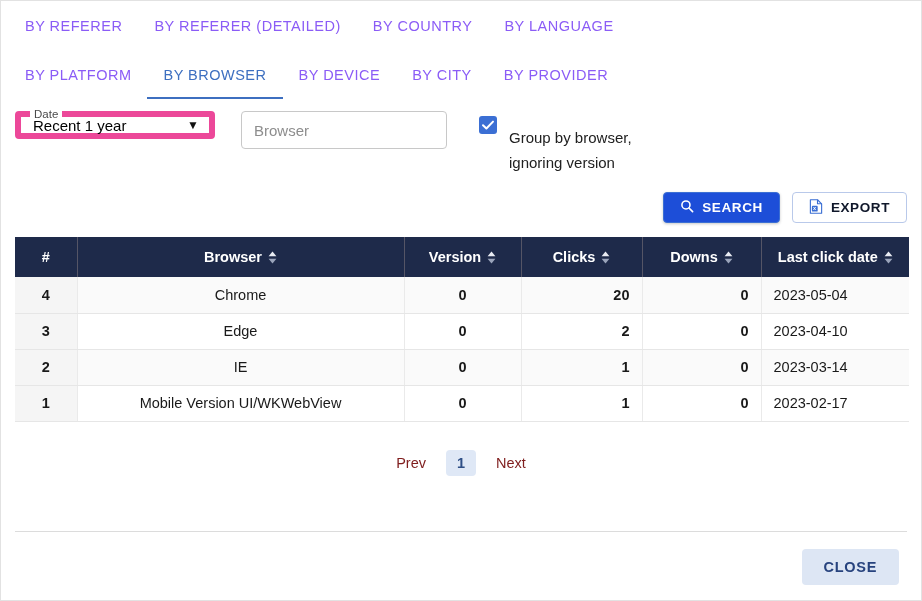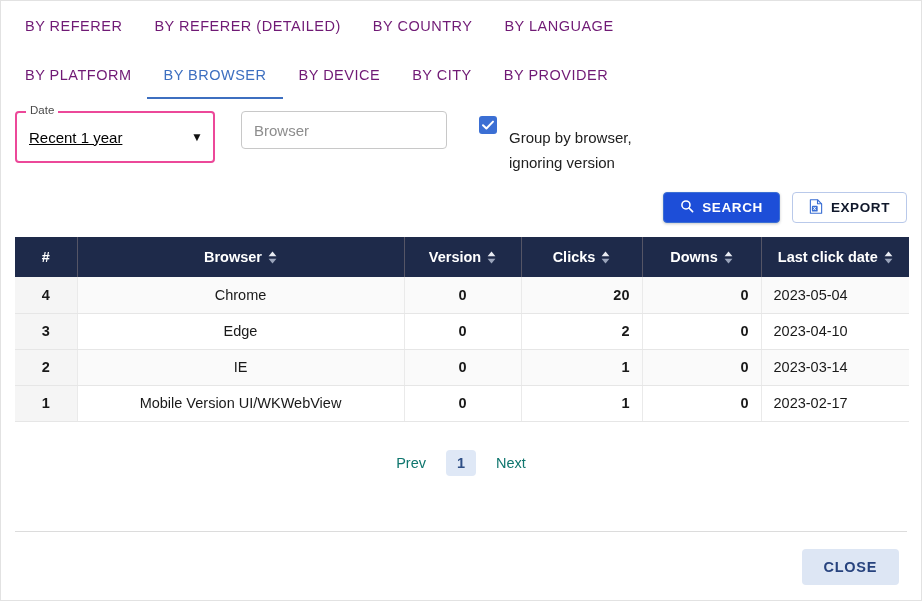--- a/index.html
+++ b/index.html
@@ -28,21 +28,21 @@
   }
   .tab {
     position: relative;
     height: 49px;
     display: flex;
     align-items: center;
     justify-content: center;
     padding: 0 16px;
     font-size: 14.5px;
     letter-spacing: 0.5px;
-    color: #701a75;
+    color: #8b5cf6;
     font-weight: 400;
     cursor: pointer;
     white-space: nowrap;
   }
   .tab.active { color: #3d6fc0; }
   .tab.active::after {
     content: "";
     position: absolute;
     left: 0; right: 0; bottom: 0;
     height: 2px;
@@ -53,29 +53,28 @@
   .filters {
     position: relative;
     margin-top: 12px;
     padding: 0 14px;
     display: flex;
     align-items: flex-start;
   }
   .select-wrap {
     position: relative;
     width: 200px;
-    height: 52px;
-    border: 2px solid #ec4899;
+    height: 28px;
+    border: 6px solid #ec4899;
     border-radius: 4px;
     display: flex;
     align-items: center;
     padding: 0 12px;
     cursor: pointer;
     background: #fff;
-    text-decoration: underline;
   }
   .select-legend {
     position: absolute;
     top: -8px;
     left: 9px;
     background: #fff;
     padding: 0 4px;
     font-size: 11.5px;
     color: #4a4a4a;
     line-height: 1;
@@ -215,21 +214,21 @@
   
   .pager {
     display: flex;
     justify-content: center;
     align-items: center;
     gap: 10px;
     margin-top: 28px;
   }
   .pg {
     font-size: 14.5px;
-    color: #0f766e;
+    color: #7f1d1d;
     padding: 5px 10px;
     border-radius: 4px;
     cursor: pointer;
   }
   .pg.num { color: #3a4a6b; min-width: 30px; text-align: center; }
   .pg.active { background: #dfe8f6; color: #2f4f86; font-weight: 600; }
 
   
   .divider {
     position: absolute;

